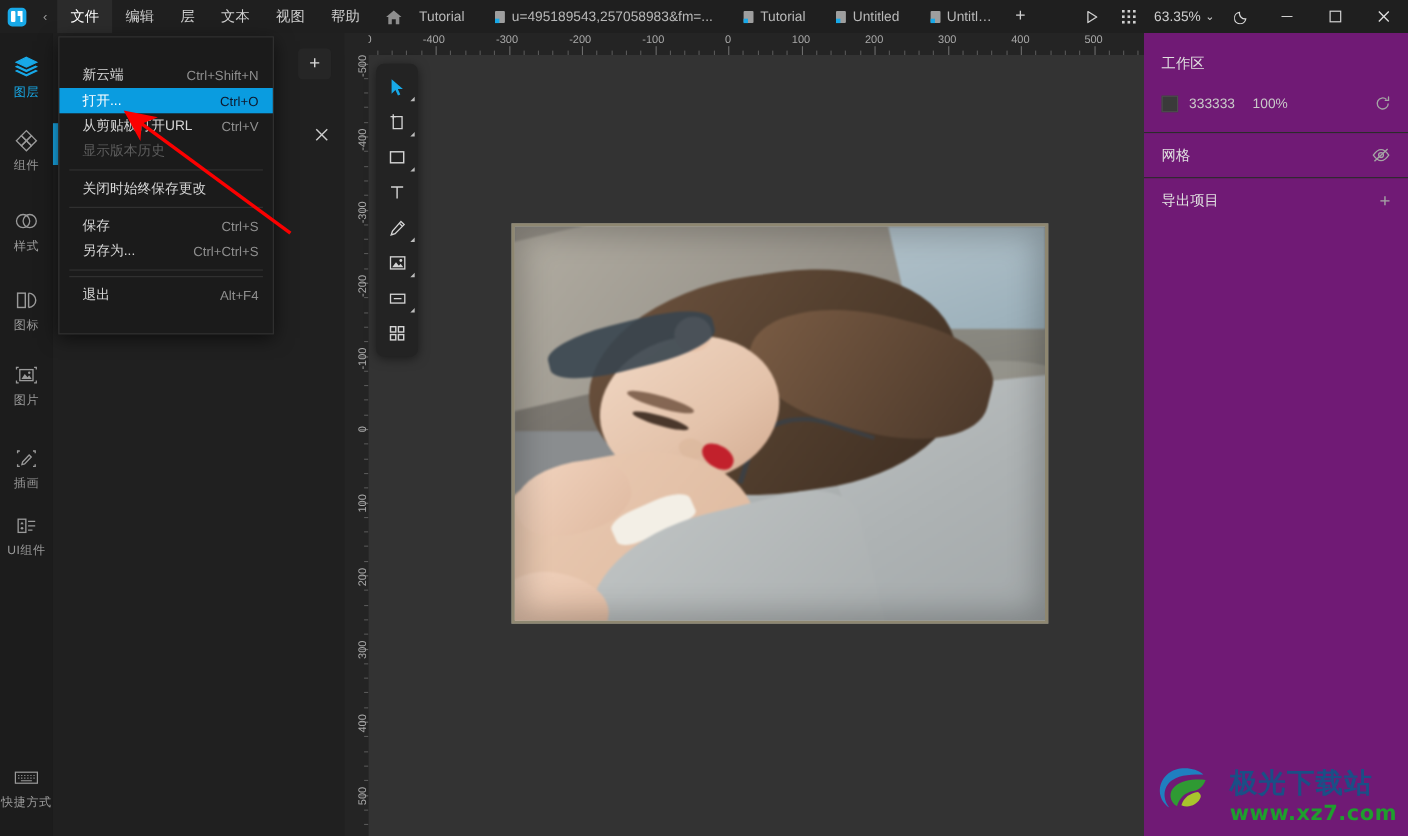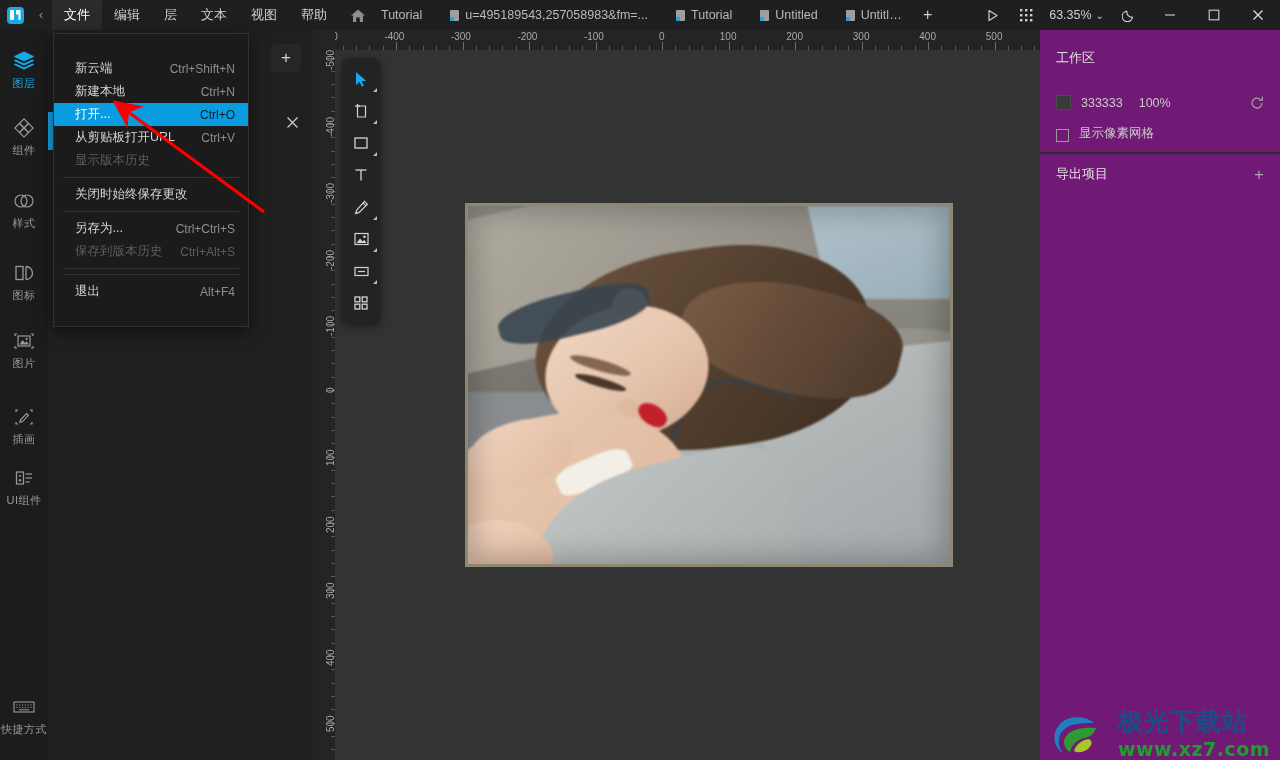--- a/index.html
+++ b/index.html
@@ -232,28 +232,28 @@
     box-shadow: inset 0 0 26px 8px rgba(0,0,0,.22); }
 
   
   .rpanel {
     position: absolute; left: 1040px; top: 30px; width: 240px; height: 730px;
     background: #701a75; color: #d3d3d3;
   }
   .rp-sec-h { display: flex; align-items: center; height: 40px;
     padding: 0 16px; font-size: 13px; color: #e0e0e0; }
   .rp-div { height: 1px; background: #2b2b2b; }
-  .rp-row { display: flex; align-items: flex-end; height: 32px; padding: 0 16px;
+  .rp-row { display: flex; align-items: center; height: 32px; padding: 0 16px;
     font-size: 12.5px; color: #c9c9c9; gap: 10px; }
   .chk { width: 13px; height: 13px; border: 1px solid #9a9a9a; }
   .rp-ico { margin-left: auto; color: #a5a5a5; display: flex; align-items: center; }
 
   
-  .wm { position: absolute; right: 10px; bottom: 0; display: flex;
-    align-items: flex-end; gap: 16px; }
+  .wm { position: absolute; right: 10px; bottom: 10px; display: flex;
+    align-items: flex-start; gap: 16px; }
   .wm-txt1 { font-size: 25px; font-weight: bold; color: #1a4f86; letter-spacing: 1px;
     font-family: "DejaVu Sans", sans-serif; }
   .wm-txt2 { font-size: 19px; font-weight: bold; color: #1f9e2e;
     font-family: "DejaVu Sans", sans-serif; letter-spacing: .5px; }
 </style>
 </head>
 <body>
 
 <div id="app">
 
@@ -689,49 +689,45 @@
           <rect x="9.2" y="9.2" width="4.8" height="4.8"></rect>
       </svg>
     </div>
   </div>
 
   <div class="dropdown" id="dd">
       <div class="dd-row">
         <span>新云端</span>
         <span class="dd-acc">Ctrl+Shift+N</span>
       </div>
-      <div class="dd-row">
-        <span>新建本地</span>
-        <span class="dd-acc">Ctrl+N</span>
-      </div>
       <div class="dd-row hl">
         <span>打开...</span>
         <span class="dd-acc">Ctrl+O</span>
       </div>
       <div class="dd-row">
         <span>从剪贴板打开URL</span>
         <span class="dd-acc">Ctrl+V</span>
       </div>
       <div class="dd-row dis">
         <span>显示版本历史</span>
         <span class="dd-acc"></span>
       </div>
       <div class="dd-sep"></div>
       <div class="dd-row">
         <span>关闭时始终保存更改</span>
         <span class="dd-acc"></span>
       </div>
       <div class="dd-sep"></div>
       <div class="dd-row">
+        <span>保存</span>
+        <span class="dd-acc">Ctrl+S</span>
+      </div>
+      <div class="dd-row">
         <span>另存为...</span>
         <span class="dd-acc">Ctrl+Ctrl+S</span>
-      </div>
-      <div class="dd-row dis">
-        <span>保存到版本历史</span>
-        <span class="dd-acc">Ctrl+Alt+S</span>
       </div>
       <div class="dd-sep"></div>
       <div class="dd-sep"></div>
       <div class="dd-row">
         <span>退出</span>
         <span class="dd-acc">Alt+F4</span>
       </div>
     </div>
 
   <svg class="arrow-svg">
@@ -752,26 +748,32 @@
       <span class="chk" style="background:#3a3a3a;border-color:#4d4d4d;width:15px;height:15px"></span>
       <span>333333</span>
       <span style="margin-left:6px">100%</span>
       <span class="rp-ico">
         <svg width="14" height="14" viewBox="0 0 14 14" fill="none" stroke="#a5a5a5" stroke-width="1.2">
           <path d="M12 7a5 5 0 1 1-1.6-3.6"></path>
             <path d="M12.3 1.2 L12.3 4.2 L9.3 4.2" stroke-linecap="round"></path>
         </svg>
       </span>
     </div>
-    <div class="rp-row">
-      <span class="chk"></span>
-      <span>显示像素网格</span>
-    </div>
     <div style="height:10px"></div>
     <div class="rp-div"></div>
+    <div class="rp-sec-h">
+      <span>网格</span>
+      <span class="rp-ico">
+        <svg width="17" height="14" viewBox="0 0 17 14" fill="none" stroke="#a5a5a5" stroke-width="1.2">
+          <path d="M1.5 7 C4 3.4 7 2 8.5 2 C10 2 13 3.4 15.5 7 C13 10.6 10 12 8.5 12 C7 12 4 10.6 1.5 7 Z"></path>
+          <circle cx="8.5" cy="7" r="2.2"></circle>
+          <line x1="2.5" y1="12.6" x2="14.5" y2="1.4" stroke-width="1.3"></line>
+        </svg>
+      </span>
+    </div>
     <div class="rp-div"></div>
     <div class="rp-sec-h">
       <span>导出项目</span>
       <span class="rp-ico" style="font-size:17px;line-height:1">+</span>
     </div>
   </div>
 
   <div class="wm">
     <svg width="52" height="46" viewBox="0 0 52 46">
       <path d="M44 9C36 2 20 1 11 9 1 18 3 33 13 39c-7-9-5-20 3-25 7-5 19-5 28-5z" fill="#1f7fc0"></path>

